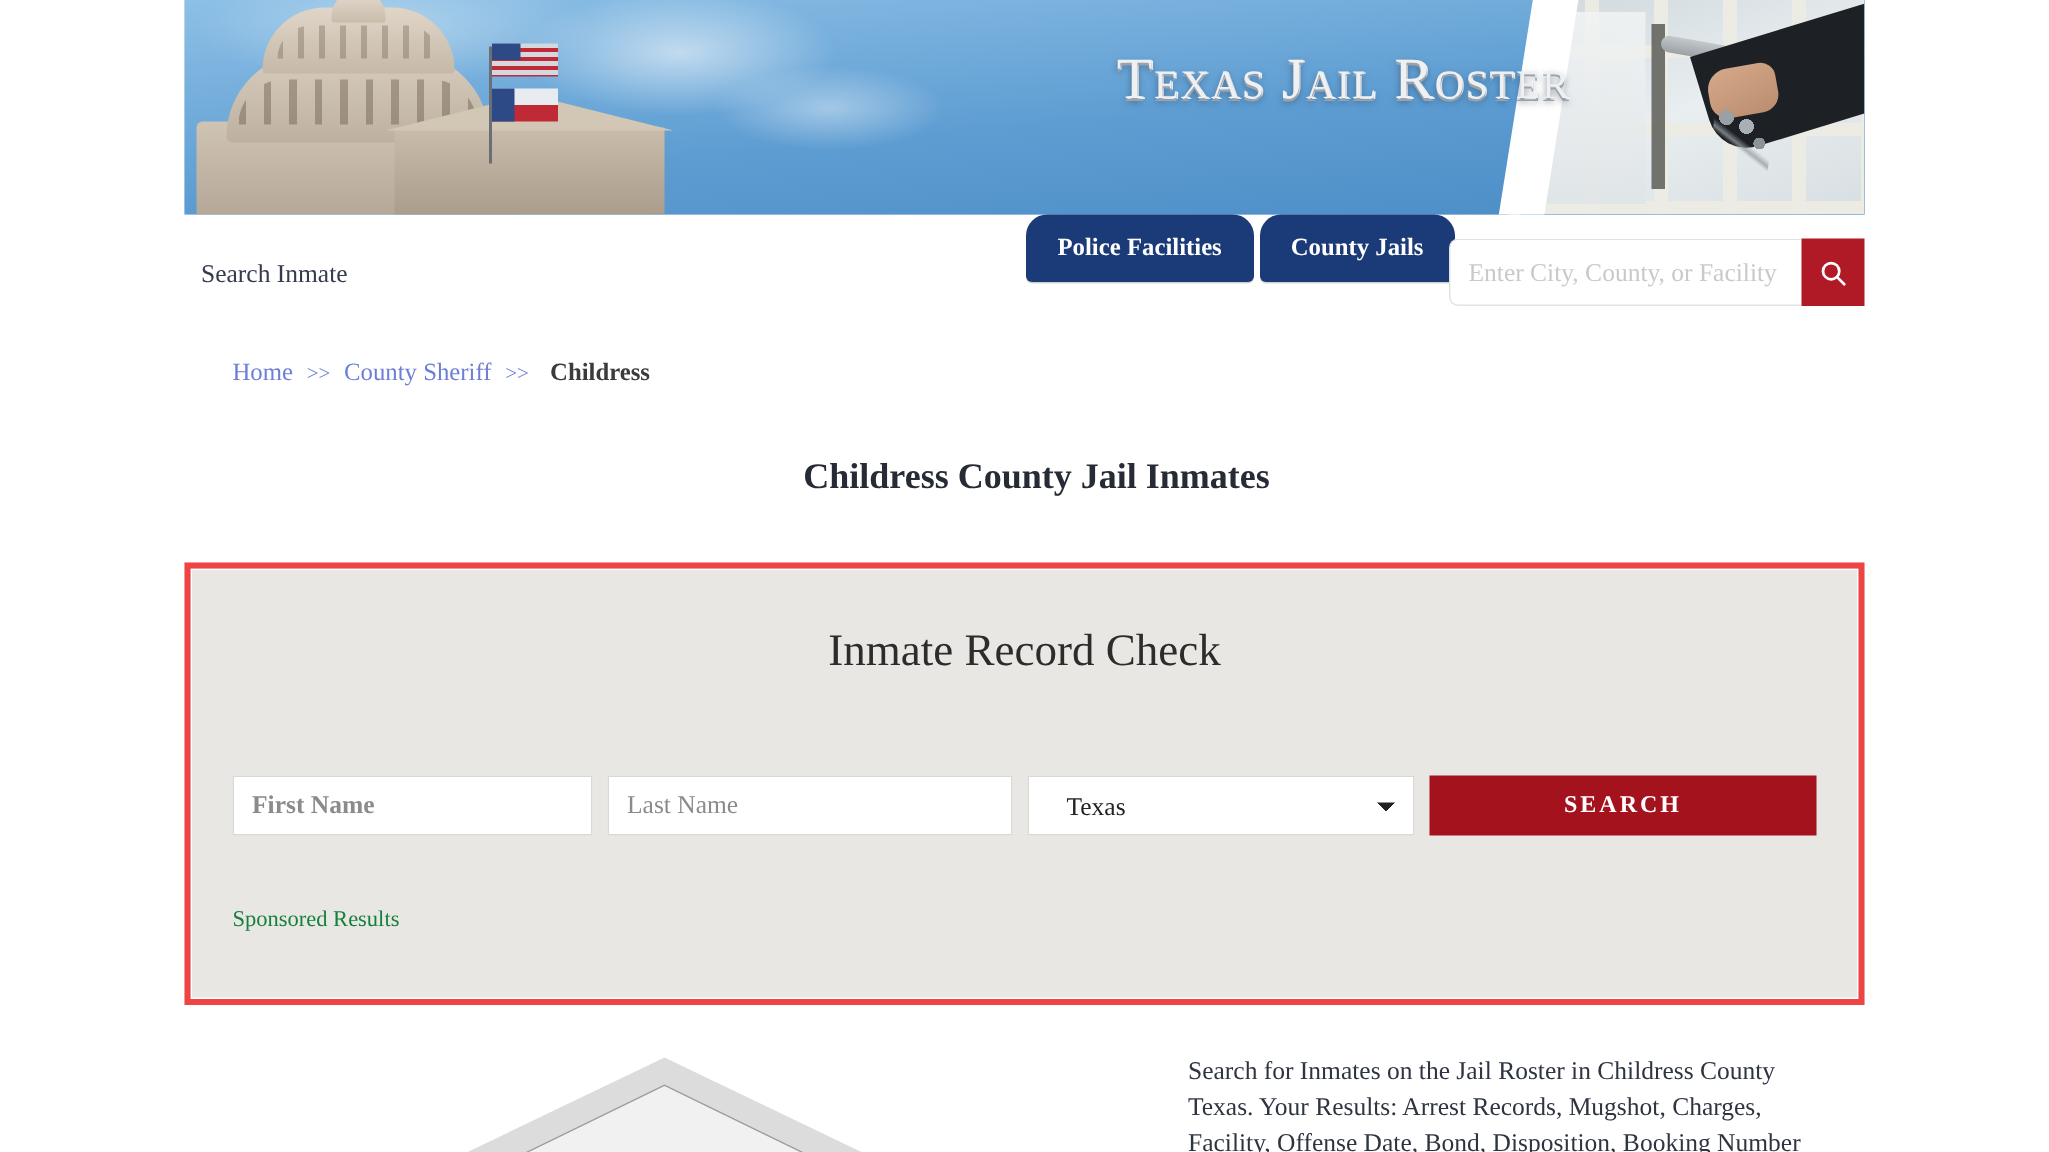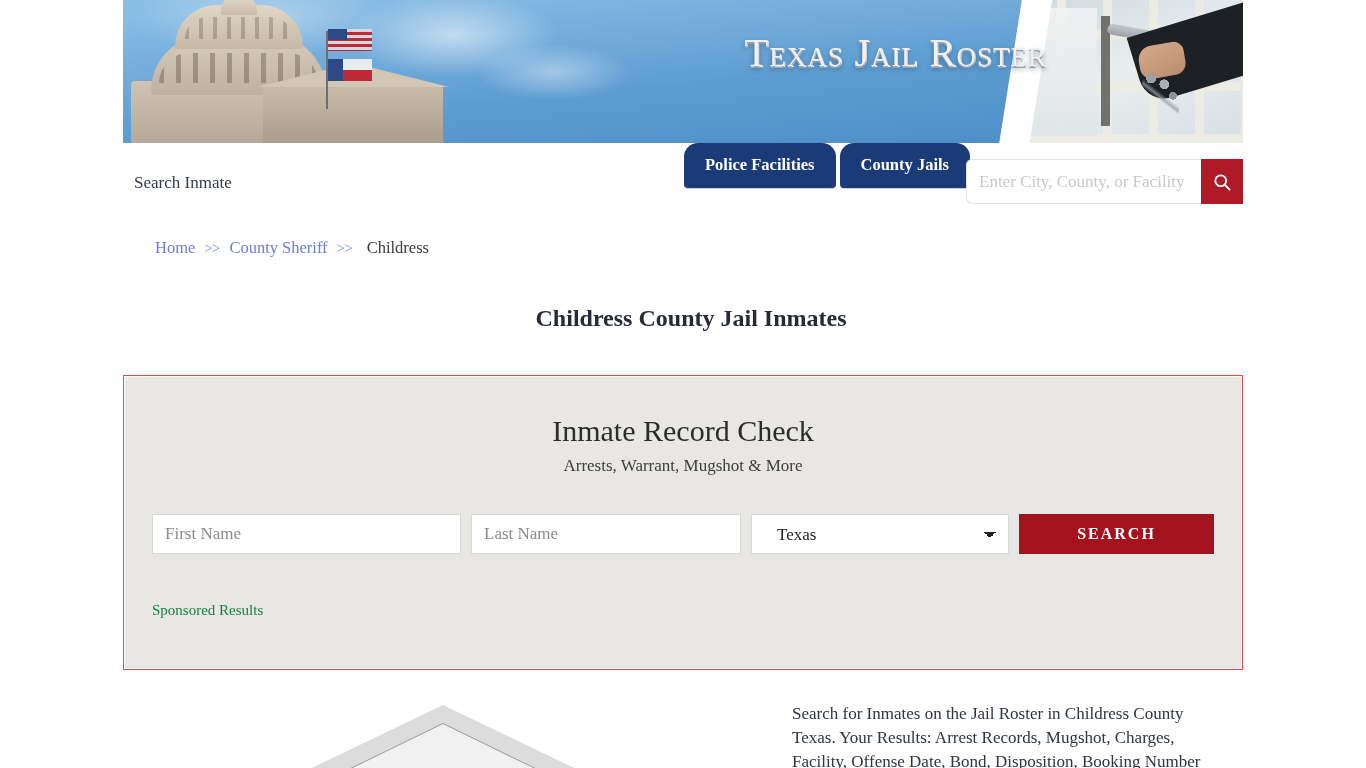--- a/index.html
+++ b/index.html
@@ -175,34 +175,34 @@
   }
 
   
   .breadcrumb{
     position:absolute; left:155px; top:238px;
     font-size:16.5px; color:#444;
     font-family:"Liberation Serif","DejaVu Serif",serif;
   }
   .breadcrumb a{ color:#6c7ed6; text-decoration:none;text-align:right; }
   .breadcrumb .sep{ color:#6c7ed6; margin:0 5px; font-size:14px; }
-  .breadcrumb .cur{ color:#3b3b3b; font-weight:400; margin-left:5px;margin-top:16px;}
+  .breadcrumb .cur{ color:#3b3b3b; font-weight:700; margin-left:5px;margin-top:16px;}
 
   
   .page-title{
     position:absolute; left:0; right:0; top:289px; text-align:center;
     font-size:24px; font-weight:700; color:#262b35;
     font-family:"Liberation Serif","DejaVu Serif",serif;
     padding-left:16px;
   }
 
   
   .card{
     position:absolute; left:123px; top:375px; width:1120px; height:295px;
-    background:#e8e7e3; border:1px solid #ef4444;
+    background:#e8e7e3; border:4px solid #ef4444;
     box-shadow: 0 0 0 1px #ffffff inset;
   }
   .card-title{
     text-align:center; margin-top:38px;
     font-size:30px; color:#2c2c2c; font-weight:400;
     font-family:"Liberation Serif","DejaVu Serif",serif;
   }
   .card-sub{
     text-align:center; margin-top:8px; font-size:17px; color:#3d3d3d;
     font-family:"Liberation Serif","DejaVu Serif",serif;
@@ -210,21 +210,21 @@
   .form-row{
     position:absolute; left:28px; top:138px; right:28px;
     display:flex; gap:10px;
   }
   .fld{
     height:40px; border:1px solid #d8d8d4; background:#fff;
     padding: 0 12px; font-size:17px; color:#555;
     font-family:"Liberation Serif","DejaVu Serif",serif; outline:none;
   }
   .fld::placeholder{ color:#8b8b8b; }
-  .fld.first{ width:309px; }
+  .fld.first{ width:240px;font-weight:bold; }
   .fld.last{ width:270px; }
   .sel{
     width:258px; height:40px; border:1px solid #d8d8d4; background:#fff;
     padding: 0 25px; font-size:17px; color:#222;
     font-family:"Liberation Serif","DejaVu Serif",serif;
     appearance:none; -webkit-appearance:none; outline:none;
     background-image:
       linear-gradient(45deg, transparent 50%, #222 50%),
       linear-gradient(135deg, #222 50%, transparent 50%);
     background-position: calc(100% - 18px) 17px, calc(100% - 12px) 17px;
@@ -327,21 +327,20 @@
     <span class="sep">&gt;&gt;</span>
     <a href="#">County Sheriff</a>
     <span class="sep">&gt;&gt;</span>
     <span class="cur">Childress</span>
   </div>
 
   <h1 class="page-title">Childress County Jail Inmates</h1>
 
   <div class="card">
     <div class="card-title">Inmate Record Check</div>
-    <div class="card-sub">Arrests, Warrant, Mugshot &amp; More</div>
 
     <div class="form-row">
       <input class="fld first" type="text" placeholder="First Name" style="">
       <input class="fld last" type="text" placeholder="Last Name" style="">
       <select class="sel">
         <option>Texas</option>
       </select>
       <button class="btn-search">SEARCH</button>
     </div>
 

